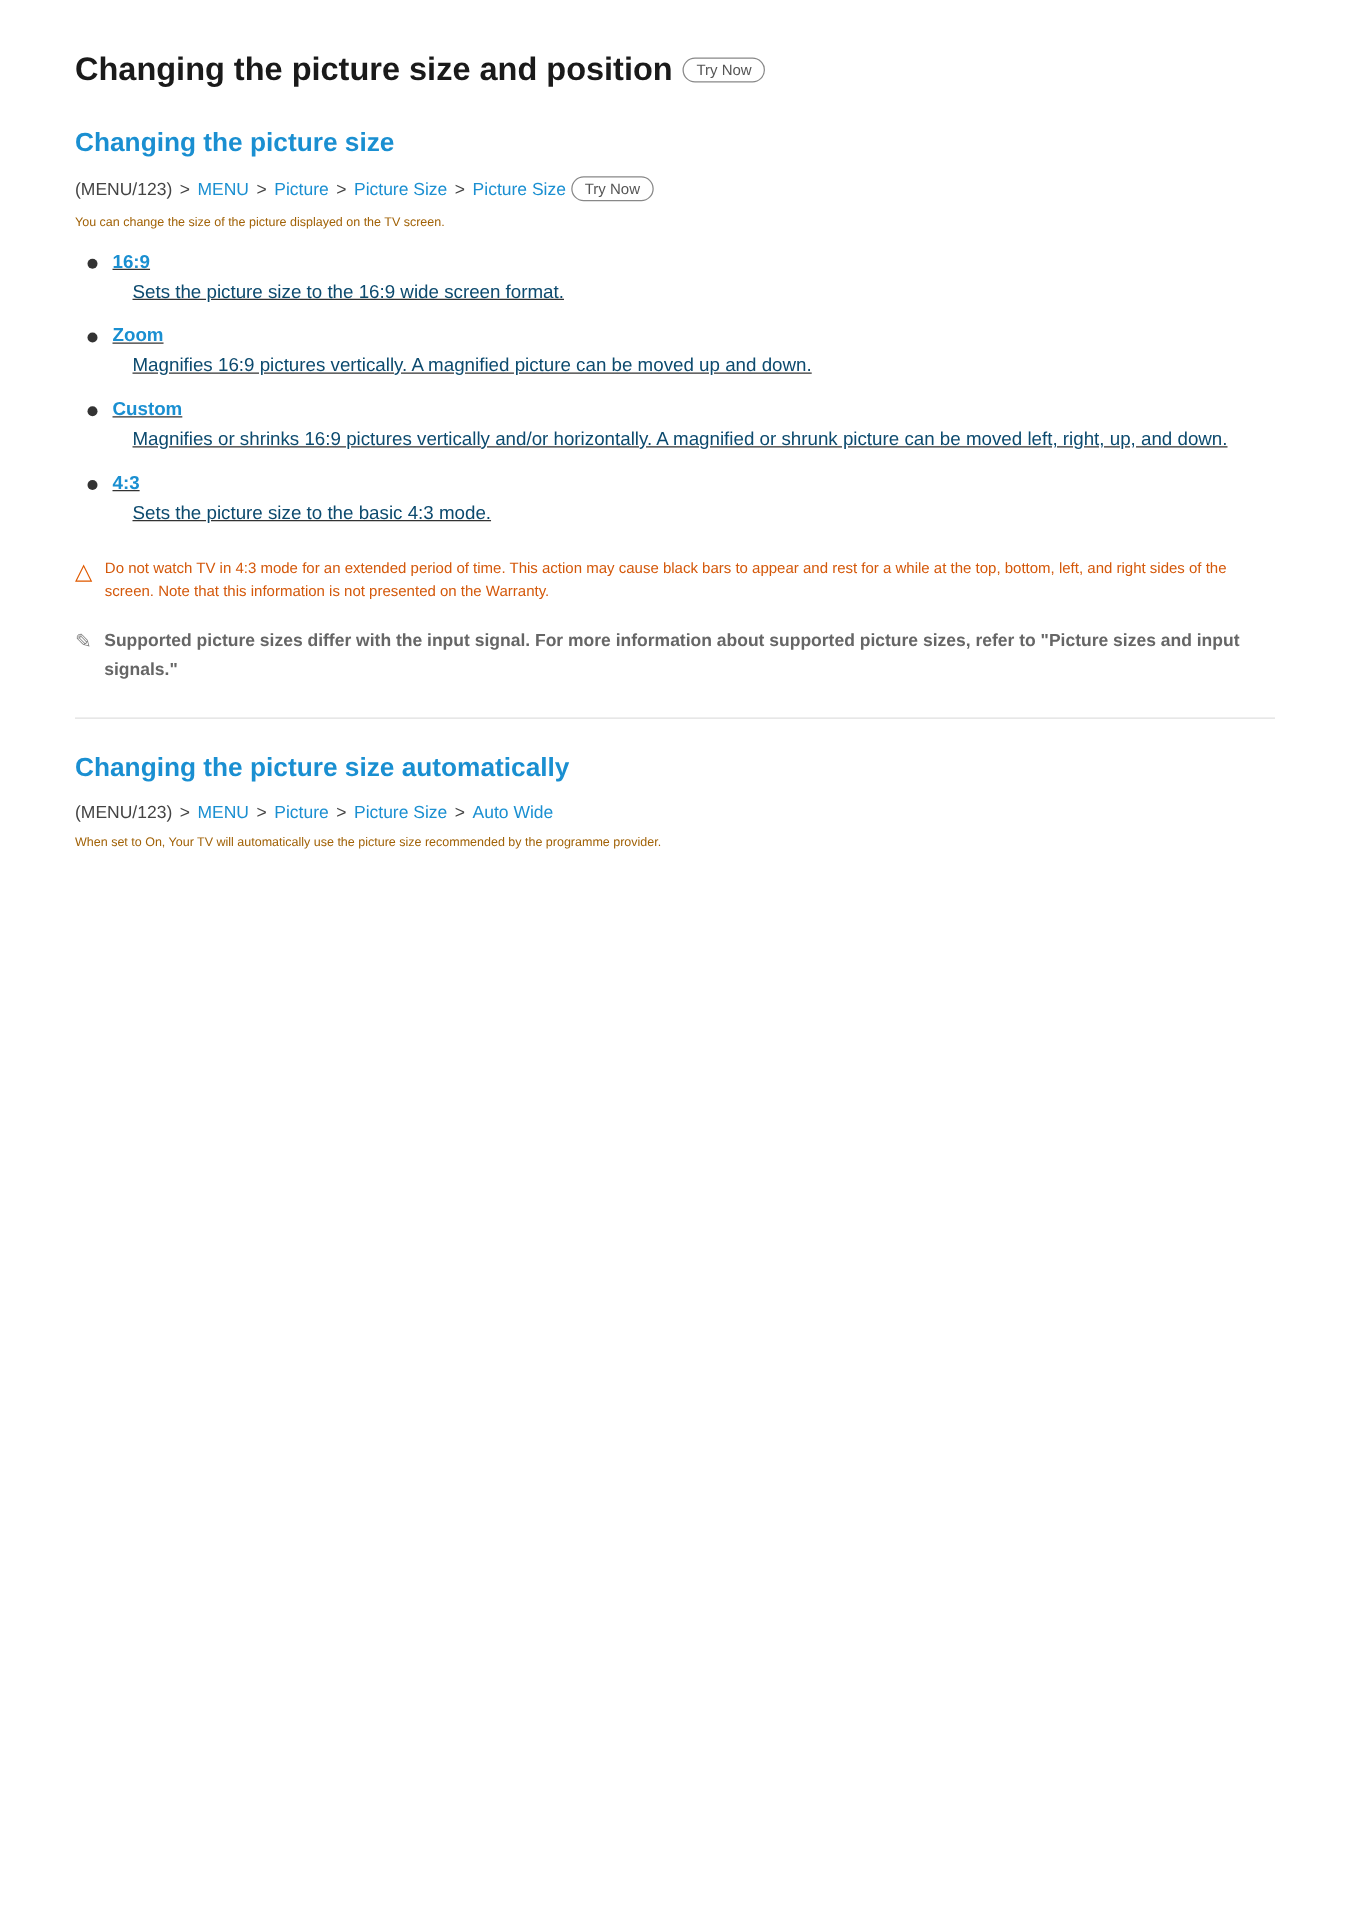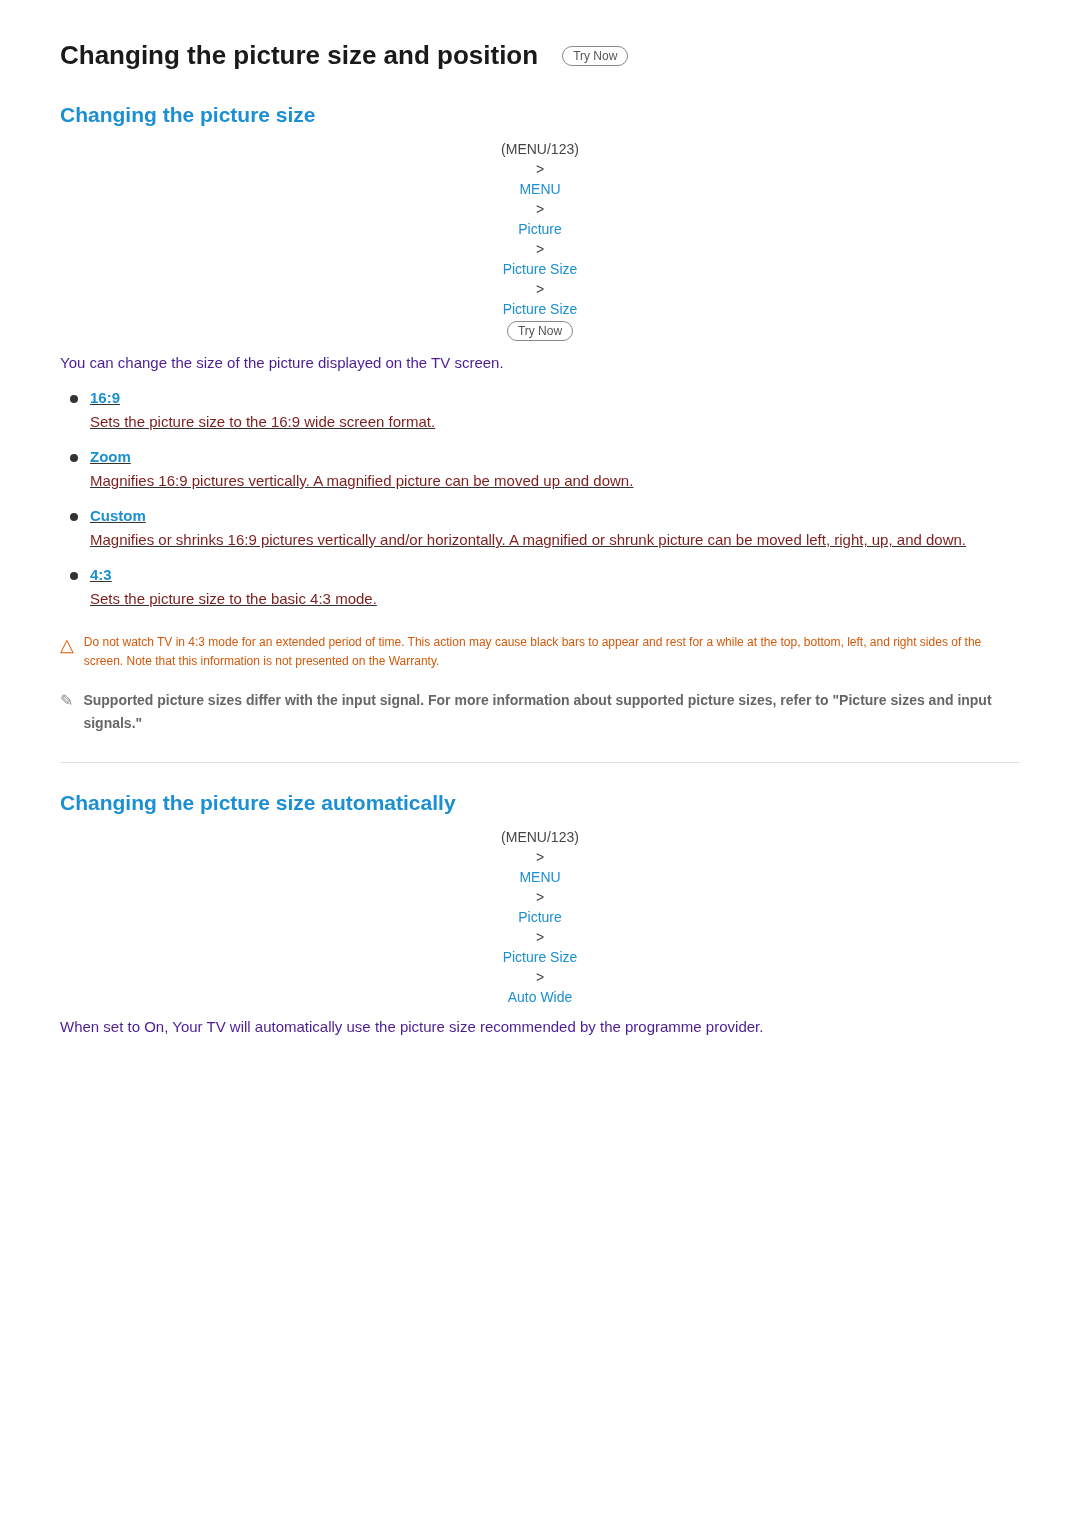--- a/index.html
+++ b/index.html
@@ -18,21 +18,21 @@
       min-height: 1527px;
     }
 
     .page-title {
       font-size: 26px;
       font-weight: 600;
       color: #1a1a1a;
       margin-bottom: 32px;
       display: flex;
       align-items: center;
-      gap: 24px;
+      gap: 8px;
       border-bottom: none;
     }
 
     .try-now-badge {
       display: inline-block;
       border: 1.5px solid #888;
       border-radius: 20px;
       padding: 2px 10px;
       font-size: 12px;
       font-weight: 500;
@@ -50,40 +50,39 @@
     }
 
     .breadcrumb {
       font-size: 14px;
       color: #444;
       margin-bottom: 10px;
       display: flex;
       align-items: center;
       flex-wrap: wrap;
       gap: 4px;
-      flex-direction: column;
     }
 
     .breadcrumb-item {
       color: #444;
     }
 
     .breadcrumb-link {
       color: #1a8fd1;
       font-weight: 500;
     }
 
     .breadcrumb-sep {
       color: #444;
       margin: 0 2px;
     }
 
     .body-text {
-      font-size: 15px;
-      color: #4c1d95;
+      font-size: 10px;
+      color: #a16207;
       line-height: 1.6;
       margin-bottom: 14px;
     }
 
     .bullet-list {
       list-style: none;
       padding: 0;
       margin: 0 0 16px 0;
       text-decoration: underline;
     }
@@ -110,23 +109,24 @@
     }
 
     .bullet-term {
       color: #1a8fd1;
       font-weight: 600;
       font-size: 15px;
       margin-bottom: 4px;
     }
 
     .bullet-desc {
-      color: #7f1d1d;
+      color: #0c4a6e;
       font-size: 15px;
       line-height: 1.6;
+      margin-left: 16px;
     }
 
     .warning-box {
       display: flex;
       align-items: flex-start;
       gap: 10px;
       margin: 18px 0 14px 0;
       padding: 4px 0;
     }
 

